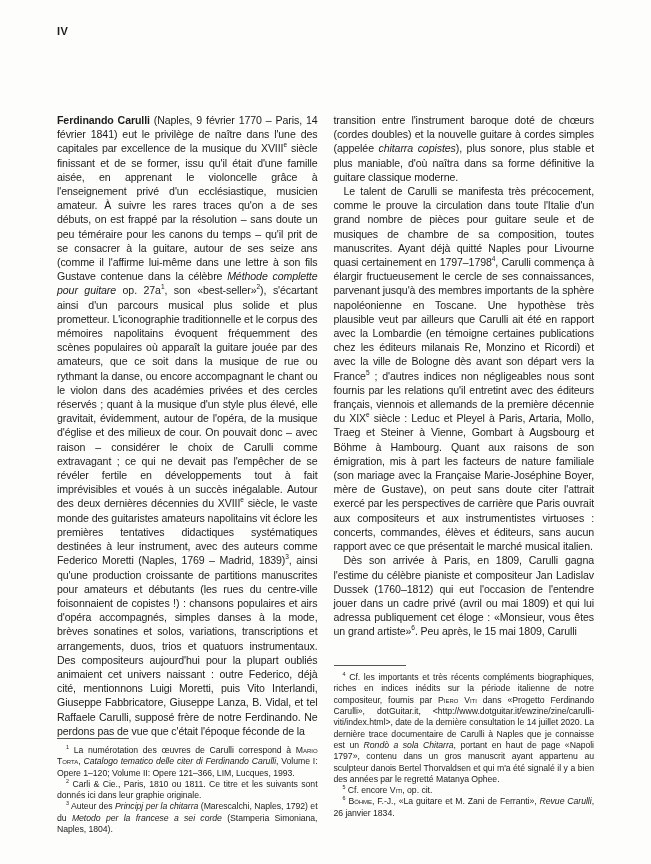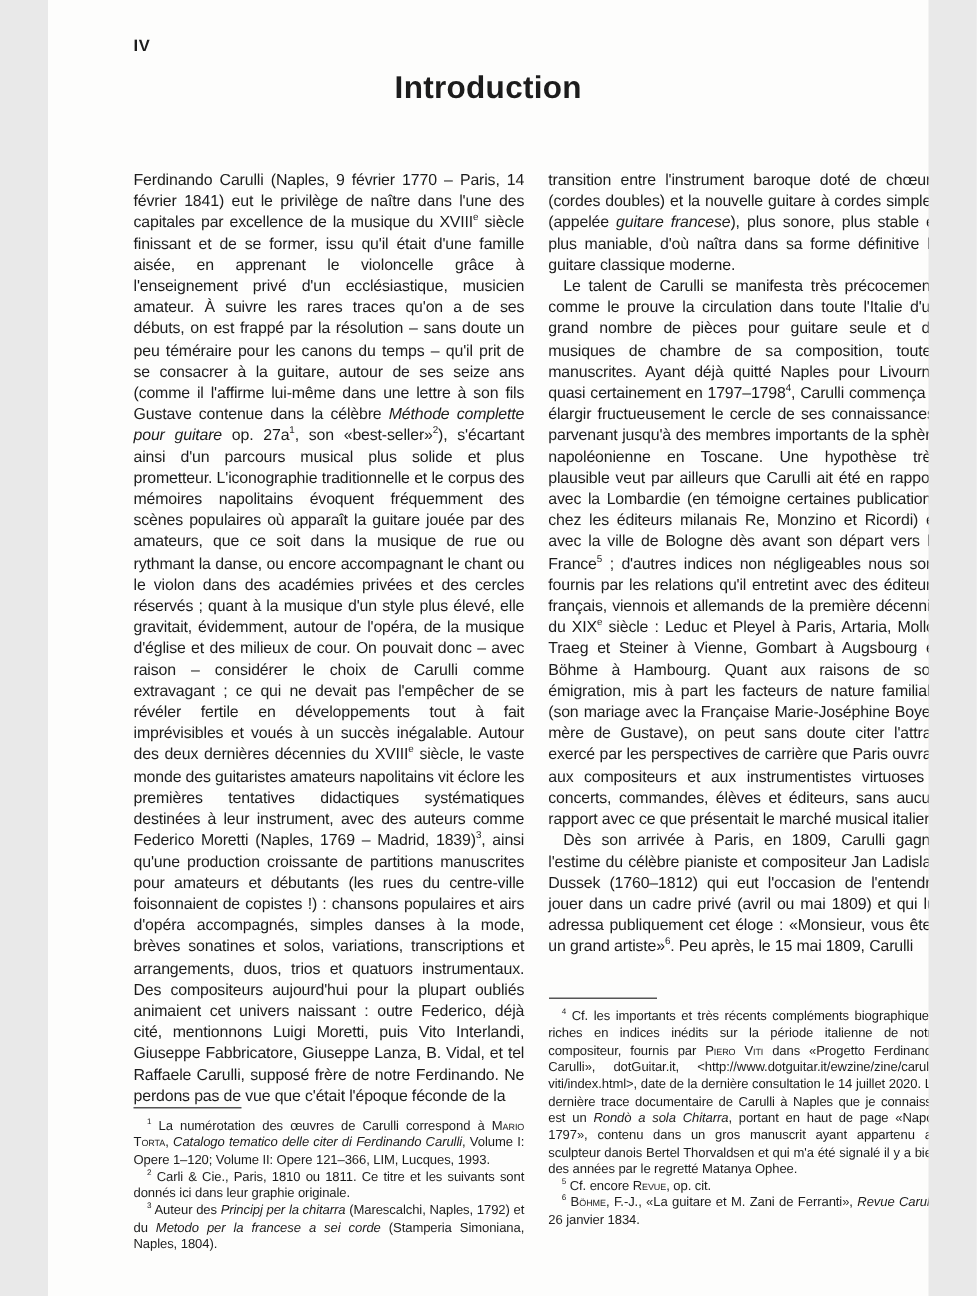--- a/index.html
+++ b/index.html
@@ -1,18 +1,18 @@
 <!DOCTYPE html>
 <html><head>
 <meta charset="utf-8">
 <style>
   html,body{margin:0;padding:0;background:#e9e9e9;}
   .page{
     position:relative;
-    width:587px;height:864px;
+    width:651px;height:864px;
     margin:0 auto;
     background:#fdfdfc;
     font-family:"Liberation Sans", sans-serif;
     color:#1c1c1c;
     overflow:hidden;
   }
   .pagenum{
     position:absolute;top:25px;left:57px;
     font-size:11px;font-weight:700;letter-spacing:.5px;
   }
@@ -27,59 +27,58 @@
   }
   .col{flex:1 1 0;display:flex;flex-direction:column;min-width:0;}
   .col-text{}
   .para{
     margin:0;
     font-size:10.6px;line-height:14.2px;
     text-align:justify;
     letter-spacing:-0.1px;
   }
   .para.indent{text-indent:10px;}
-  .para b{font-weight:400;}
+  .para b{font-weight:700;}
   .para i, .footnote i{font-style:italic;}
   sup{font-size:.62em;line-height:0;vertical-align:super;}
   .sc{font-variant:small-caps;}
   .footnotes{margin-top:auto;}
   .fn-rule{width:72px;border-top:1px solid #555;margin:0 0 6px 0;}
   .footnote{
     margin:0;
     font-size:8.7px;line-height:11.3px;
     text-align:justify;
     text-indent:9px;
     letter-spacing:-0.05px;
   }
 </style>
 </head>
 <body>
 
 <div class="page">
   <div class="pagenum">IV</div>
-  <h1 class="title">Introduction</h1>
   <div class="cols">
     <div class="col" id="col-left">
       <div class="col-text">
           <p class="para"><b>Ferdinando Carulli</b> (Naples, 9 février 1770 – Paris, 14 février 1841) eut le privilège de naître dans l'une des capitales par excellence de la musique du XVIII<sup>e</sup> siècle finissant et de se former, issu qu'il était d'une famille aisée, en apprenant le violoncelle grâce à l'enseignement privé d'un ecclésiastique, musicien amateur. À suivre les rares traces qu'on a de ses débuts, on est frappé par la résolution – sans doute un peu téméraire pour les canons du temps – qu'il prit de se consacrer à la guitare, autour de ses seize ans (comme il l'affirme lui-même dans une lettre à son fils Gustave contenue dans la célèbre <i>Méthode complette pour guitare</i> op. 27a<sup>1</sup>, son «best-seller»<sup>2</sup>), s'écartant ainsi d'un parcours musical plus solide et plus prometteur. L'iconographie traditionnelle et le corpus des mémoires napolitains évoquent fréquemment des scènes populaires où apparaît la guitare jouée par des amateurs, que ce soit dans la musique de rue ou rythmant la danse, ou encore accompagnant le chant ou le violon dans des académies privées et des cercles réservés ; quant à la musique d'un style plus élevé, elle gravitait, évidemment, autour de l'opéra, de la musique d'église et des milieux de cour. On pouvait donc – avec raison – considérer le choix de Carulli comme extravagant ; ce qui ne devait pas l'empêcher de se révéler fertile en développements tout à fait imprévisibles et voués à un succès inégalable. Autour des deux dernières décennies du XVIII<sup>e</sup> siècle, le vaste monde des guitaristes amateurs napolitains vit éclore les premières tentatives didactiques systématiques destinées à leur instrument, avec des auteurs comme Federico Moretti (Naples, 1769 – Madrid, 1839)<sup>3</sup>, ainsi qu'une production croissante de partitions manuscrites pour amateurs et débutants (les rues du centre-ville foisonnaient de copistes !) : chansons populaires et airs d'opéra accompagnés, simples danses à la mode, brèves sonatines et solos, variations, transcriptions et arrangements, duos, trios et quatuors instrumentaux. Des compositeurs aujourd'hui pour la plupart oubliés animaient cet univers naissant : outre Federico, déjà cité, mentionnons Luigi Moretti, puis Vito Interlandi, Giuseppe Fabbricatore, Giuseppe Lanza, B. Vidal, et tel Raffaele Carulli, supposé frère de notre Ferdinando. Ne perdons pas de vue que c'était l'époque féconde de la</p>
         </div>
       <div class="footnotes">
         <div class="fn-rule"></div>
       <p class="footnote"><sup>1</sup> La numérotation des œuvres de Carulli correspond à <span class="sc">Mario Torta</span>, <i>Catalogo tematico delle citer di Ferdinando Carulli</i>, Volume I: Opere 1–120; Volume II: Opere 121–366, LIM, Lucques, 1993.</p>
           <p class="footnote"><sup>2</sup> Carli &amp; Cie., Paris, 1810 ou 1811. Ce titre et les suivants sont donnés ici dans leur graphie originale.</p>
           <p class="footnote"><sup>3</sup> Auteur des <i>Principj per la chitarra</i> (Marescalchi, Naples, 1792) et du <i>Metodo per la francese a sei corde</i> (Stamperia Simoniana, Naples, 1804).</p>
         </div>
     </div>
     <div class="col" id="col-right">
       <div class="col-text">
-          <p class="para">transition entre l'instrument baroque doté de chœurs (cordes doubles) et la nouvelle guitare à cordes simples (appelée <i>guitare francese</i>), plus sonore, plus stable et plus maniable, d'où naîtra dans sa forme définitive la guitare classique moderne.</p>
+          <p class="para">transition entre l'instrument baroque doté de chœurs (cordes doubles) et la nouvelle guitare à cordes simples (appelée <i>chitarra copistes</i>), plus sonore, plus stable et plus maniable, d'où naîtra dans sa forme définitive la guitare classique moderne.</p>
           <p class="para indent">Le talent de Carulli se manifesta très précocement, comme le prouve la circulation dans toute l'Italie d'un grand nombre de pièces pour guitare seule et de musiques de chambre de sa composition, toutes manuscrites. Ayant déjà quitté Naples pour Livourne quasi certainement en 1797–1798<sup>4</sup>, Carulli commença à élargir fructueusement le cercle de ses connaissances, parvenant jusqu'à des membres importants de la sphère napoléonienne en Toscane. Une hypothèse très plausible veut par ailleurs que Carulli ait été en rapport avec la Lombardie (en témoigne certaines publications chez les éditeurs milanais Re, Monzino et Ricordi) et avec la ville de Bologne dès avant son départ vers la France<sup>5</sup> ; d'autres indices non négligeables nous sont fournis par les relations qu'il entretint avec des éditeurs français, viennois et allemands de la première décennie du XIX<sup>e</sup> siècle : Leduc et Pleyel à Paris, Artaria, Mollo, Traeg et Steiner à Vienne, Gombart à Augsbourg et Böhme à Hambourg. Quant aux raisons de son émigration, mis à part les facteurs de nature familiale (son mariage avec la Française Marie-Joséphine Boyer, mère de Gustave), on peut sans doute citer l'attrait exercé par les perspectives de carrière que Paris ouvrait aux compositeurs et aux instrumentistes virtuoses : concerts, commandes, élèves et éditeurs, sans aucun rapport avec ce que présentait le marché musical italien.</p>
           <p class="para indent">Dès son arrivée à Paris, en 1809, Carulli gagna l'estime du célèbre pianiste et compositeur Jan Ladislav Dussek (1760–1812) qui eut l'occasion de l'entendre jouer dans un cadre privé (avril ou mai 1809) et qui lui adressa publiquement cet éloge : «Monsieur, vous êtes un grand artiste»<sup>6</sup>. Peu après, le 15 mai 1809, Carulli</p>
         </div>
       <div class="footnotes">
         <div class="fn-rule"></div>
       <p class="footnote"><sup>4</sup> Cf. les importants et très récents compléments biographiques, riches en indices inédits sur la période italienne de notre compositeur, fournis par <span class="sc">Piero Viti</span> dans «Progetto Ferdinando Carulli», dotGuitar.it, &lt;http://www.dotguitar.it/ewzine/zine/carulli-viti/index.html&gt;, date de la dernière consultation le 14 juillet 2020. La dernière trace documentaire de Carulli à Naples que je connaisse est un <i>Rondò a sola Chitarra</i>, portant en haut de page «Napoli 1797», contenu dans un gros manuscrit ayant appartenu au sculpteur danois Bertel Thorvaldsen et qui m'a été signalé il y a bien des années par le regretté Matanya Ophee.</p>
-          <p class="footnote"><sup>5</sup> Cf. encore <span class="sc">Revue</span>, op. cit.</p>
+          <p class="footnote"><sup>5</sup> Cf. encore <span class="sc">Viti</span>, op. cit.</p>
           <p class="footnote"><sup>6</sup> <span class="sc">Böhme</span>, F.-J., «La guitare et M. Zani de Ferranti», <i>Revue Carulli</i>, 26 janvier 1834.</p>
         </div>
     </div>
   </div>
 </div>
 
 </body></html>

